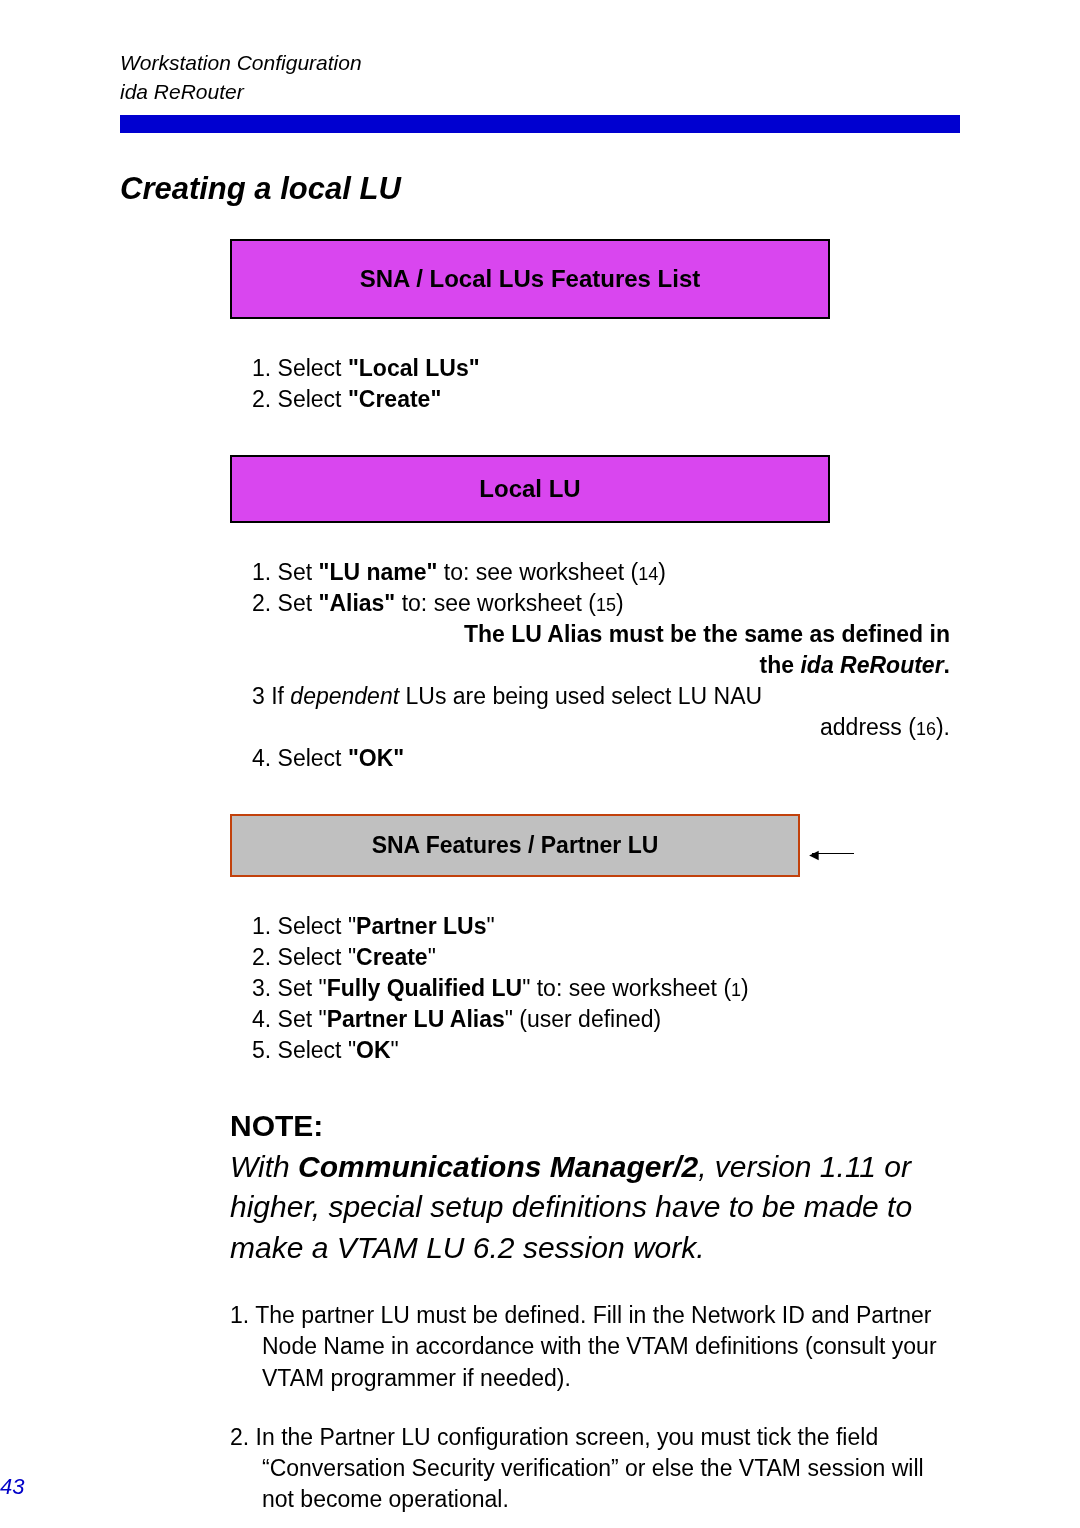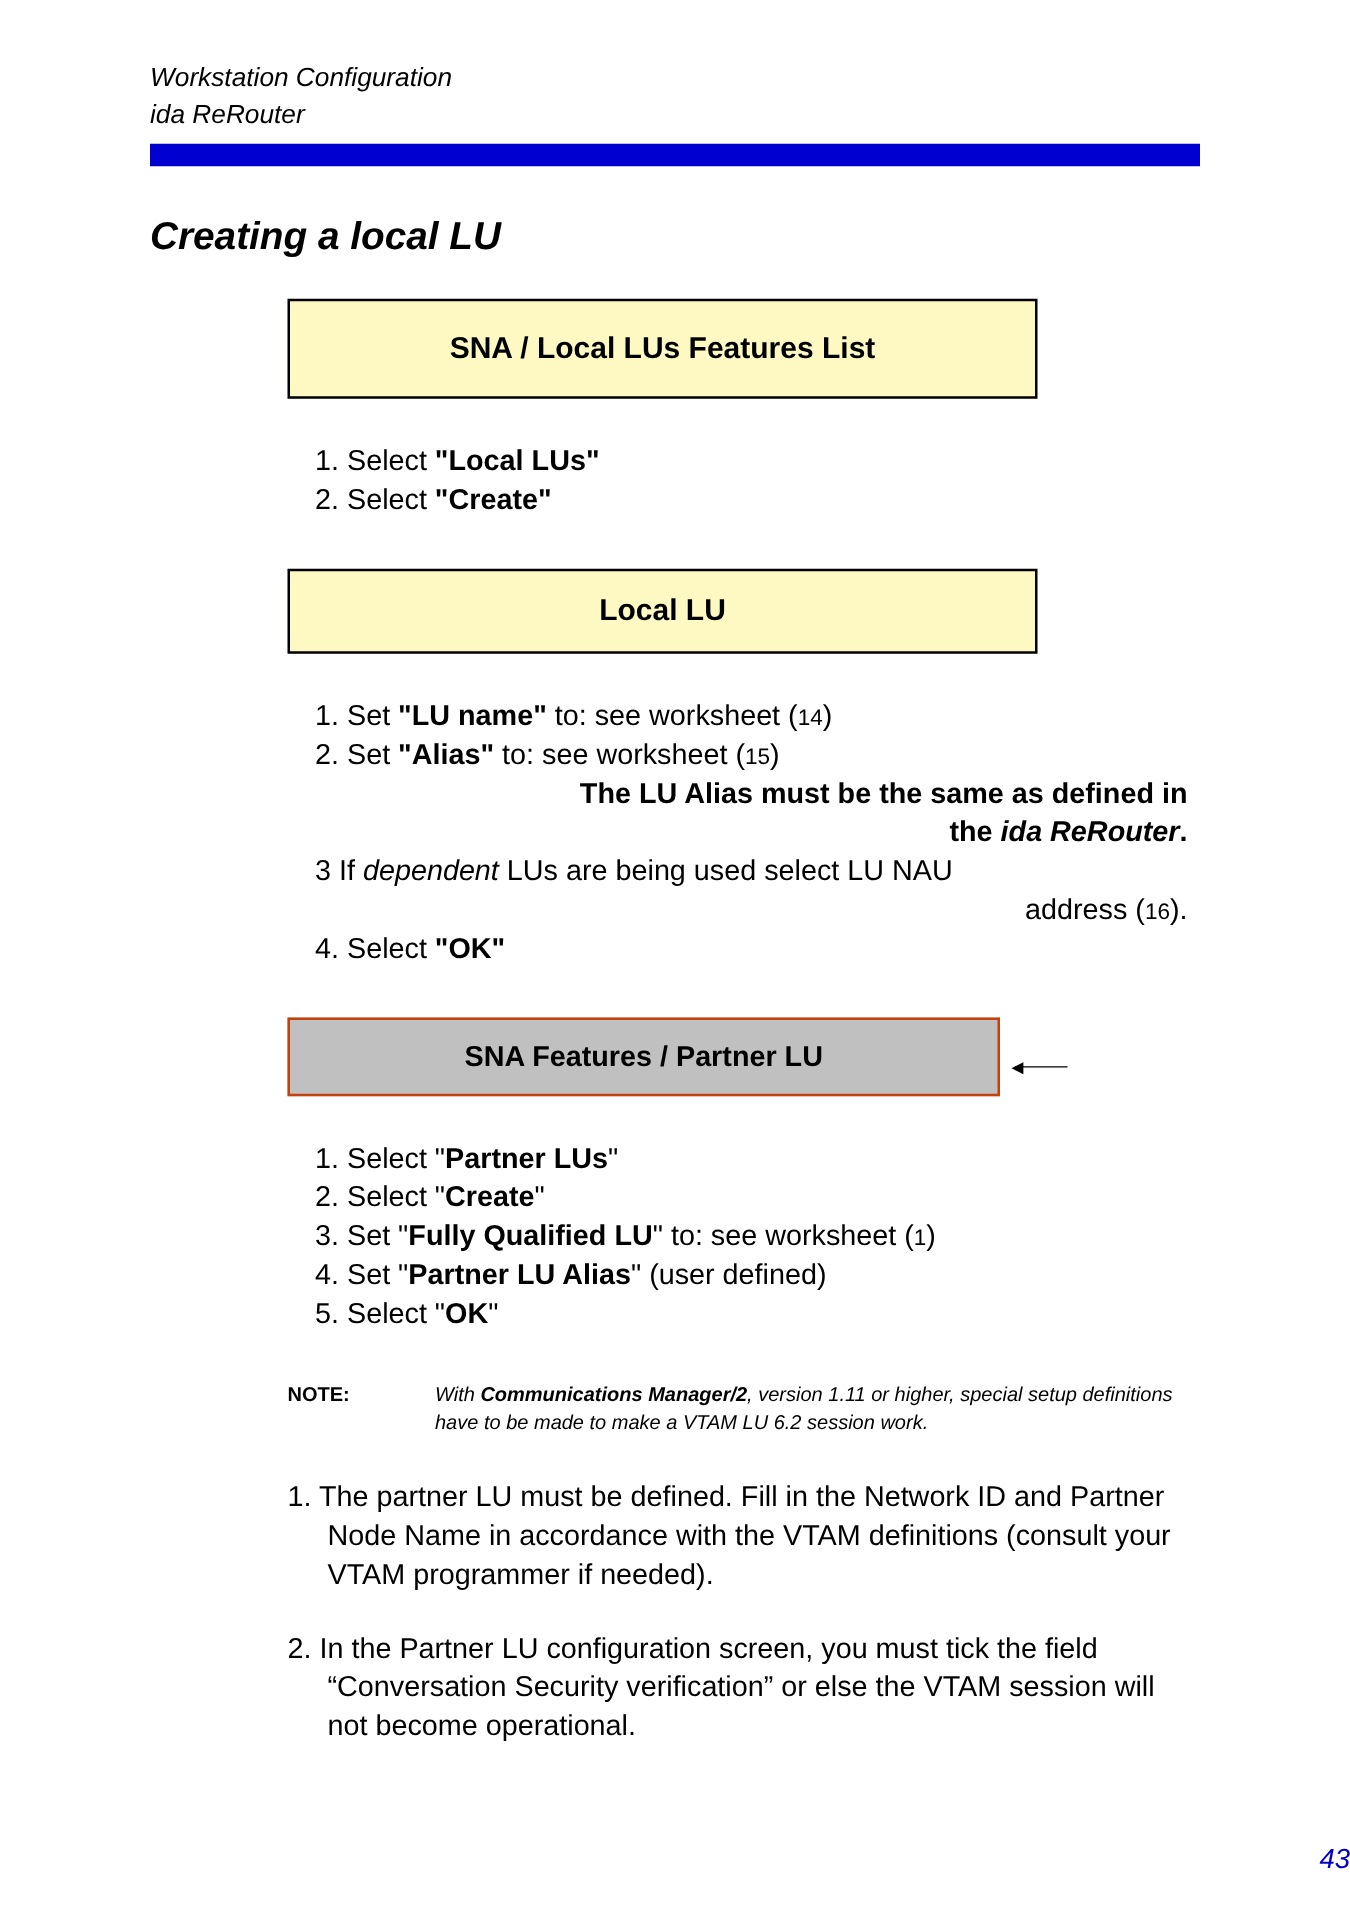--- a/index.html
+++ b/index.html
@@ -31,21 +31,21 @@
       font-weight: bold;
       font-size: 31px;
       margin-bottom: 32px;
     }
     .content-indent {
       margin-left: 110px;
       margin-right: 10px;
     }
     .feature-box {
       border: 2px solid #000;
-      background: #fef9c3;
+      background: #d946ef;
       text-align: center;
       font-weight: bold;
       font-size: 24px;
       padding: 24px 10px;
       width: 600px;
       margin-bottom: 34px;
     }
     .feature-box-small {
       padding: 18px 10px;
     }
@@ -109,24 +109,25 @@
       border: 1.5px solid #000;
       font-style: italic;
       font-size: 20px;
       line-height: 1.2;
       padding: 2px 6px 2px 6px;
       width: 168px;
       overflow: hidden;
       height: 72px;
     }
     .note-block {
-      font-size: 16px;
+      font-size: 30px;
       line-height: 1.35;
       margin-bottom: 30px;
       display: flex;
+      flex-direction: column;
     }
     .note-label {
       font-weight: bold;
       min-width: 118px;
     }
     .note-body { flex: 1; font-style: italic; }
     .para-list {
       font-size: 23px;
       line-height: 1.35;
       list-style: none;
@@ -135,21 +136,21 @@
     }
     .para-list li {
       margin-bottom: 28px;
       padding-left: 32px;
       text-indent: -32px;
     }
     .page-number {
       position: absolute;
       bottom: 28px;
       width: 100%;
-      text-align: right;
+      text-align: left;
       left: 0;
       font-style: italic;
       color: #0000c8;
       font-size: 22px;
     }
   </style>
 </head>
 <body>
 
 <div class="page">

